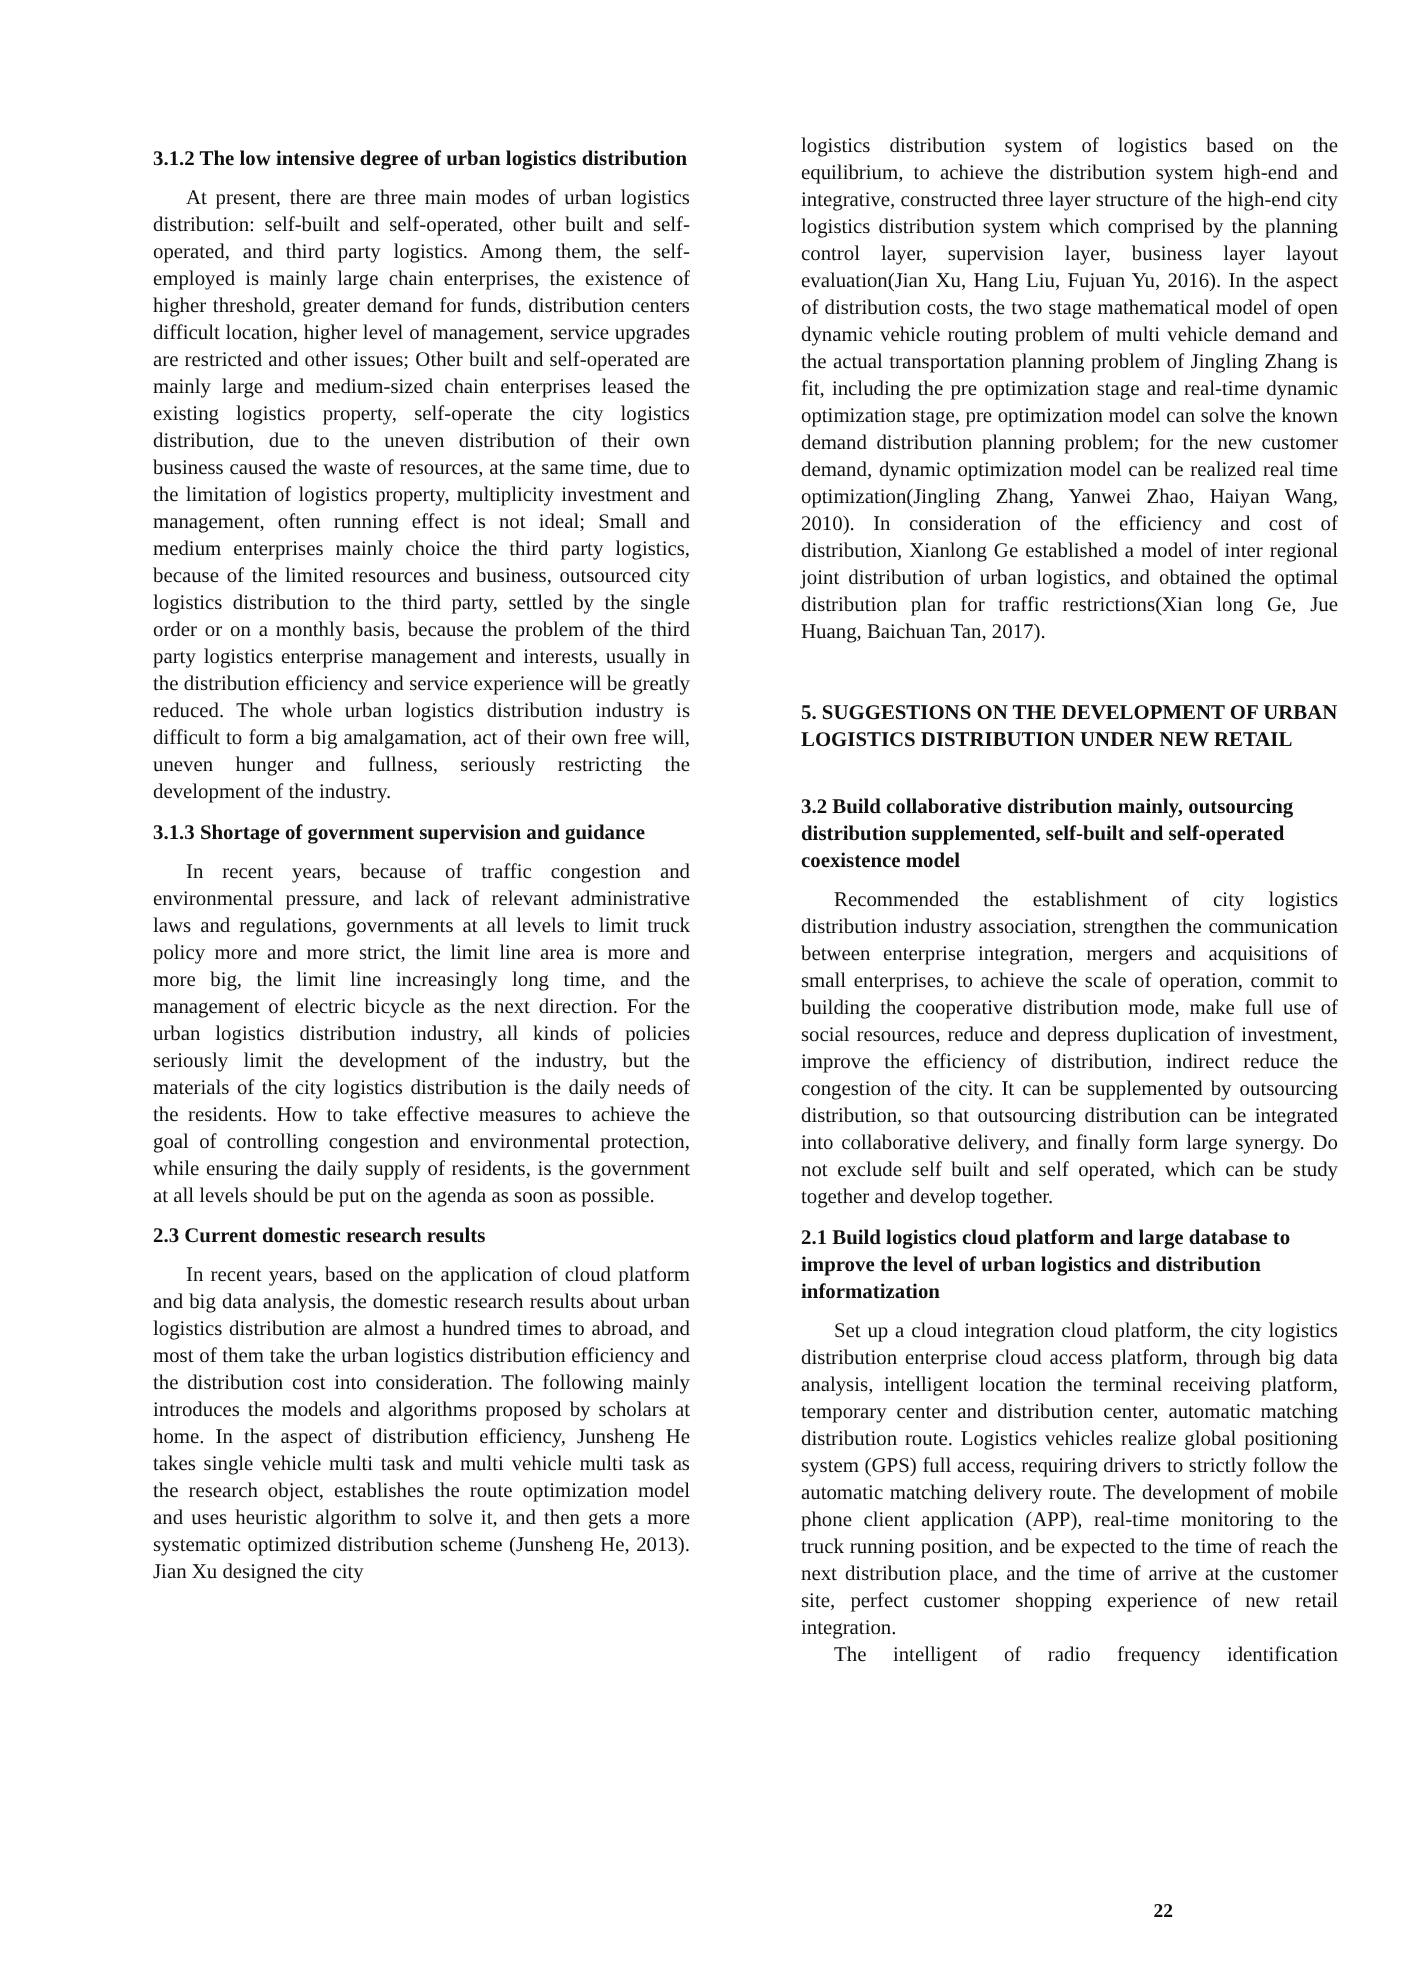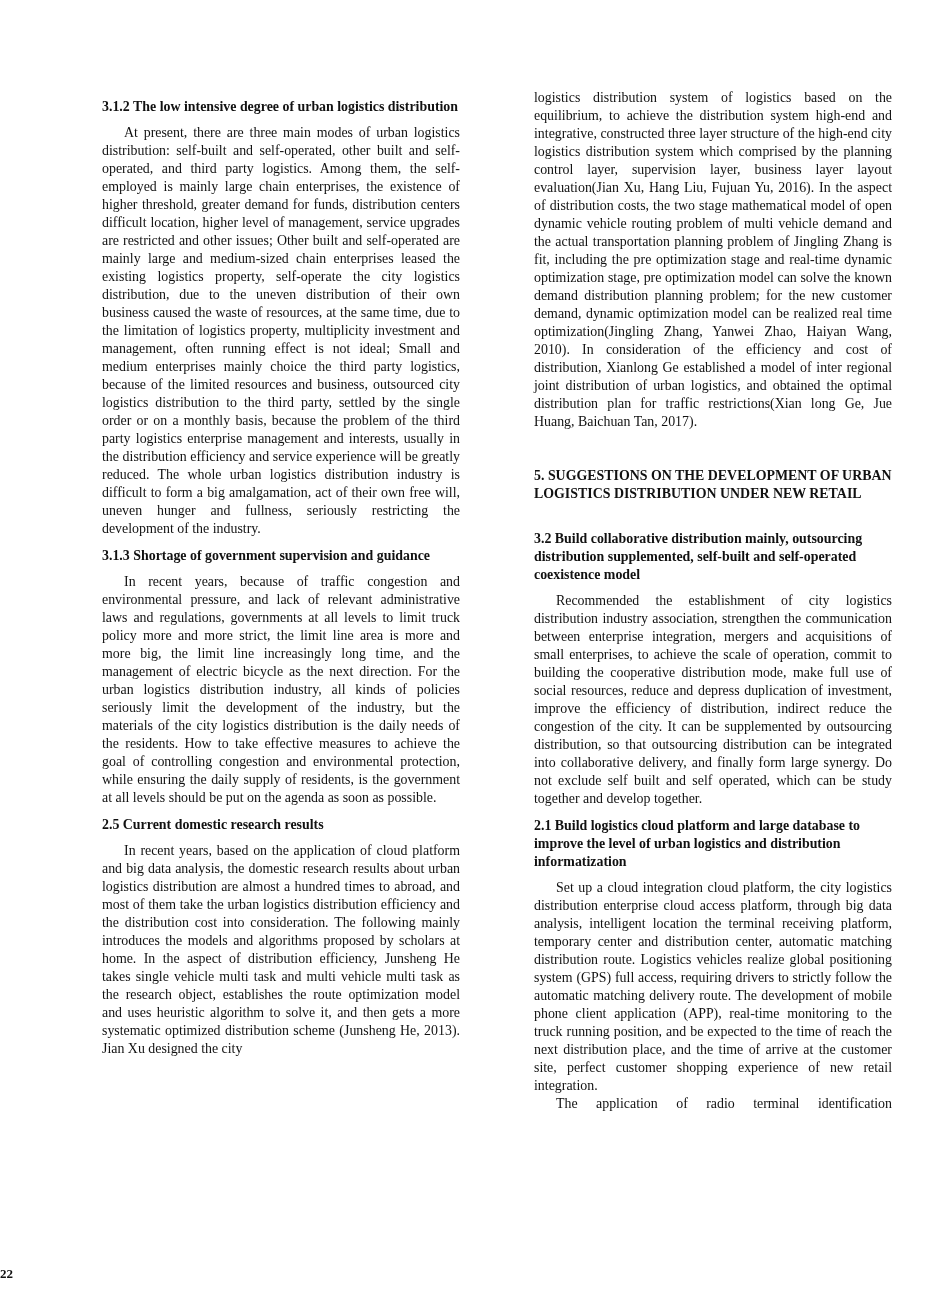--- a/index.html
+++ b/index.html
@@ -7,40 +7,40 @@
          font-family: "Liberation Serif", "DejaVu Serif", serif; color: #111; }
   .col { position: absolute; top: 89px; width: 358px; font-size: 13.9px; line-height: 18px; }
   .col-left { left: 102px; }
   .col-right { left: 510px; margin-left: 24px; }
   p { margin: 0; text-align: justify; }
   p.indent { text-indent: 22px; }
   h3 { margin: 9px 0 8px 0; font-size: 13.9px; line-height: 18px; font-weight: bold; font-family: Liberation Serif, serif; }
   h2 { margin: 0; font-size: 13.9px; line-height: 18px; font-weight: bold; }
   .gap-big { height: 36px; }
   .gap-mid { height: 18px; }
-  .page-number { position: absolute; top: 1266px; left: 0; width: 782px; text-align: left;
+  .page-number { position: absolute; top: 1266px; left: 0; width: 782px; text-align: right;
                  font-size: 13px; font-weight: bold; }
 </style>
 </head>
 <body>
 
 <div class="col col-left">
   <h3>3.1.2 The low intensive degree of urban logistics distribution</h3>
   <p class="indent">At present, there are three main modes of urban logistics distribution: self-built and self-operated, other built and self-operated, and third party logistics. Among them, the self-employed is mainly large chain enterprises, the existence of higher threshold, greater demand for funds, distribution centers difficult location, higher level of management, service upgrades are restricted and other issues; Other built and self-operated are mainly large and medium-sized chain enterprises leased the existing logistics property, self-operate the city logistics distribution, due to the uneven distribution of their own business caused the waste of resources, at the same time, due to the limitation of logistics property, multiplicity investment and management, often running effect is not ideal; Small and medium enterprises mainly choice the third party logistics, because of the limited resources and business, outsourced city logistics distribution to the third party, settled by the single order or on a monthly basis, because the problem of the third party logistics enterprise management and interests, usually in the distribution efficiency and service experience will be greatly reduced. The whole urban logistics distribution industry is difficult to form a big amalgamation, act of their own free will, uneven hunger and fullness, seriously restricting the development of the industry.</p>
   <h3>3.1.3 Shortage of government supervision and guidance</h3>
   <p class="indent">In recent years, because of traffic congestion and environmental pressure, and lack of relevant administrative laws and regulations, governments at all levels to limit truck policy more and more strict, the limit line area is more and more big, the limit line increasingly long time, and the management of electric bicycle as the next direction. For the urban logistics distribution industry, all kinds of policies seriously limit the development of the industry, but the materials of the city logistics distribution is the daily needs of the residents. How to take effective measures to achieve the goal of controlling congestion and environmental protection, while ensuring the daily supply of residents, is the government at all levels should be put on the agenda as soon as possible.</p>
-  <h3>2.5 Current domestic research results</h3>
+  <h3>2.3 Current domestic research results</h3>
   <p class="indent">In recent years, based on the application of cloud platform and big data analysis, the domestic research results about urban logistics distribution are almost a hundred times to abroad, and most of them take the urban logistics distribution efficiency and the distribution cost into consideration. The following mainly introduces the models and algorithms proposed by scholars at home. In the aspect of distribution efficiency, Junsheng He takes single vehicle multi task and multi vehicle multi task as the research object, establishes the route optimization model and uses heuristic algorithm to solve it, and then gets a more systematic optimized distribution scheme (Junsheng He, 2013). Jian Xu designed the city</p>
 </div>
 
 <div class="col col-right">
   <p>logistics distribution system of logistics based on the equilibrium, to achieve the distribution system high-end and integrative, constructed three layer structure of the high-end city logistics distribution system which comprised by the planning control layer, supervision layer, business layer layout evaluation(Jian Xu, Hang Liu, Fujuan Yu, 2016). In the aspect of distribution costs, the two stage mathematical model of open dynamic vehicle routing problem of multi vehicle demand and the actual transportation planning problem of Jingling Zhang is fit, including the pre optimization stage and real-time dynamic optimization stage, pre optimization model can solve the known demand distribution planning problem; for the new customer demand, dynamic optimization model can be realized real time optimization(Jingling Zhang, Yanwei Zhao, Haiyan Wang, 2010). In consideration of the efficiency and cost of distribution, Xianlong Ge established a model of inter regional joint distribution of urban logistics, and obtained the optimal distribution plan for traffic restrictions(Xian long Ge, Jue Huang, Baichuan Tan, 2017).</p>
   <div class="gap-big"></div>
   <h2>5. SUGGESTIONS ON THE DEVELOPMENT OF URBAN LOGISTICS DISTRIBUTION UNDER NEW RETAIL</h2>
   <div class="gap-mid"></div>
   <h3>3.2 Build collaborative distribution mainly, outsourcing distribution supplemented, self-built and self-operated coexistence model</h3>
   <p class="indent">Recommended the establishment of city logistics distribution industry association, strengthen the communication between enterprise integration, mergers and acquisitions of small enterprises, to achieve the scale of operation, commit to building the cooperative distribution mode, make full use of social resources, reduce and depress duplication of investment, improve the efficiency of distribution, indirect reduce the congestion of the city. It can be supplemented by outsourcing distribution, so that outsourcing distribution can be integrated into collaborative delivery, and finally form large synergy. Do not exclude self built and self operated, which can be study together and develop together.</p>
   <h3>2.1 Build logistics cloud platform and large database to improve the level of urban logistics and distribution informatization</h3>
   <p class="indent">Set up a cloud integration cloud platform, the city logistics distribution enterprise cloud access platform, through big data analysis, intelligent location the terminal receiving platform, temporary center and distribution center, automatic matching distribution route. Logistics vehicles realize global positioning system (GPS) full access, requiring drivers to strictly follow the automatic matching delivery route. The development of mobile phone client application (APP), real-time monitoring to the truck running position, and be expected to the time of reach the next distribution place, and the time of arrive at the customer site, perfect customer shopping experience of new retail integration.</p>
-  <p class="indent" style="text-align-last: justify;">The application of radio terminal identification</p>
+  <p class="indent" style="text-align-last: justify;">The intelligent of radio frequency identification</p>
 </div>
 
 <div class="page-number">22</div>
 
 </body></html>

